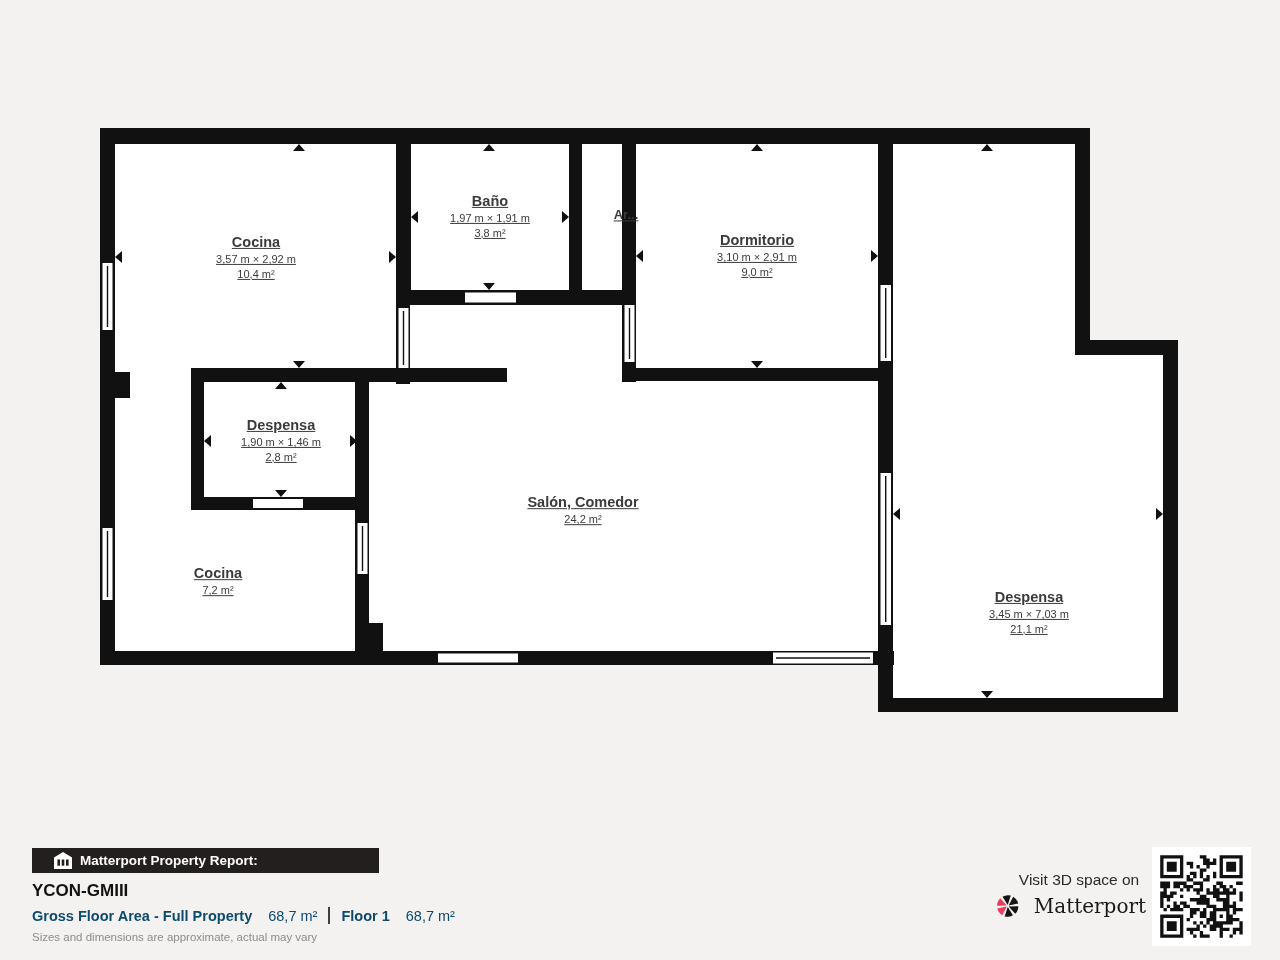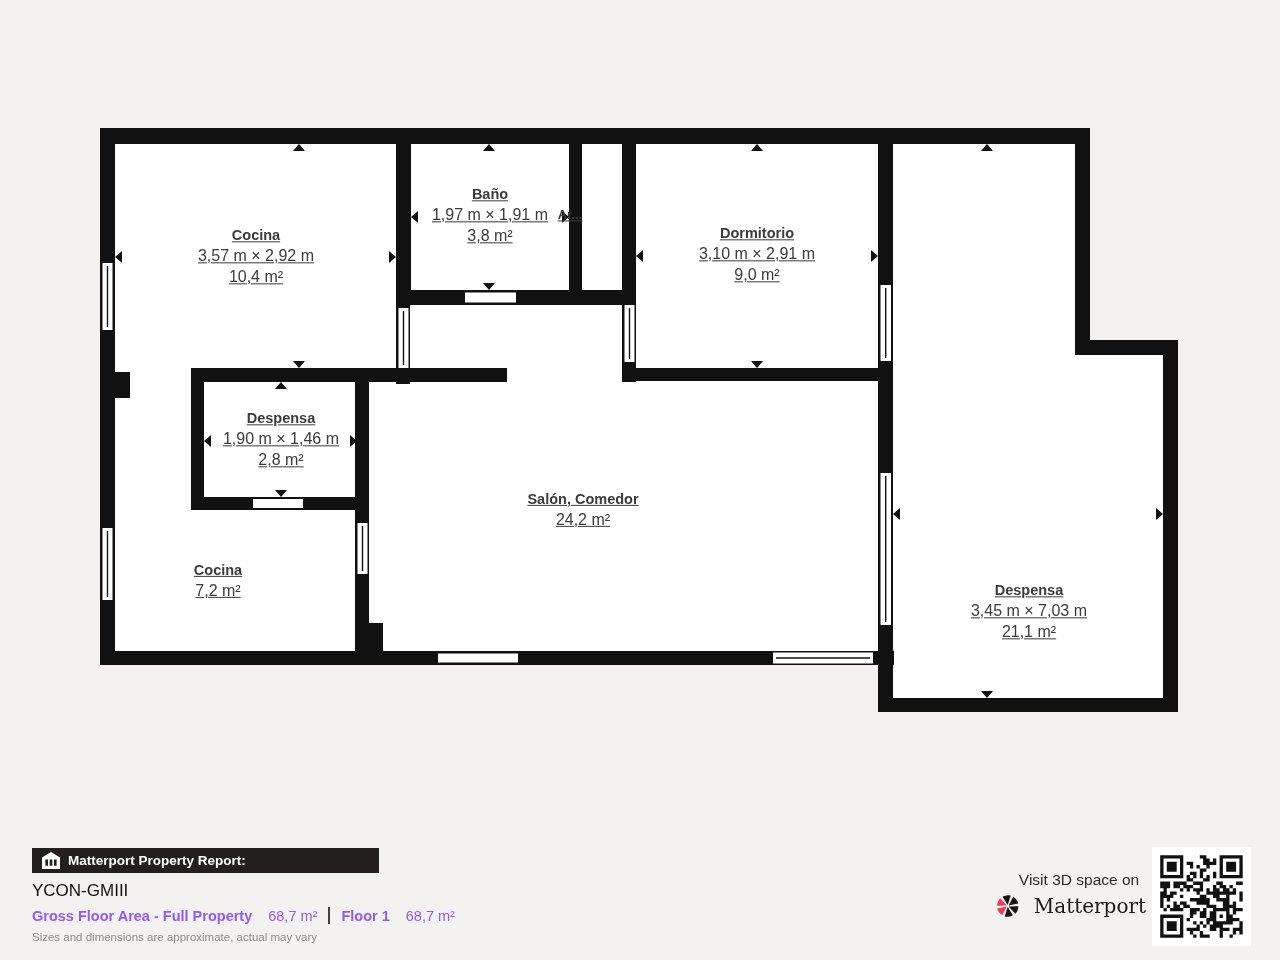--- a/index.html
+++ b/index.html
@@ -3,30 +3,30 @@
 <meta charset="utf-8">
 <style>
   html,body{margin:0;padding:0;}
   .stage{position:relative;width:1280px;height:960px;background:#f4f2f0;
          font-family:"Liberation Sans",sans-serif;overflow:hidden;}
   .plan-svg{position:absolute;left:0;top:0;}
   .room-label{position:absolute;transform:translate(-50%,-50%);text-align:center;
               color:#3b3b3b;white-space:nowrap;line-height:1.32;text-decoration:underline;}
   .r-name{display:block;font-size:14.5px;font-weight:700;}
   .r-name.small{font-size:13px;}
-  .r-dims,.r-area{display:block;font-size:16px;font-weight:400;}
+  .r-dims,.r-area{display:block;font-size:11px;font-weight:400;}
   .room-label span:empty{display:none;}
 
   
   .report-bar{position:absolute;left:32px;top:848px;width:347px;height:25px;
-              background:#231f1e;display:flex;align-items:center;padding-left:10px;
+              background:#231f1e;display:flex;align-items:center;padding-left:22px;
               box-sizing:border-box;}
   .report-bar-title{color:#ffffff;font-size:13.5px;font-weight:700;margin-left:8px;}
-  .prop-name{position:absolute;left:32px;top:881px;font-size:17px;font-weight:400;color:#121212;}
-  .stats-row{position:absolute;left:32px;top:907px;font-size:14.5px;color:#8b5cf6;
+  .prop-name{position:absolute;left:32px;top:881px;font-size:17px;font-weight:700;color:#121212;}
+  .stats-row{position:absolute;left:32px;top:907px;font-size:14.5px;color:#0c4a6e;
              display:flex;align-items:center;}
   .stats-row b{font-weight:700;}
   .stats-val{margin-left:16px;font-weight:400;}
   .stats-sep{display:inline-block;width:0;height:17px;border-left:2px solid #3f3f3f;margin:0 11px;}
   .disclaimer{position:absolute;left:32px;top:931px;font-size:11.5px;color:#8c8c8c;}
 
   
   .visit-text{position:absolute;left:1079px;top:880px;transform:translate(-50%,-50%);
               font-size:15.5px;color:#2a2a2a;white-space:nowrap;text-align:center;}
   .brand-row{position:absolute;left:1079px;top:906px;transform:translate(-50%,-50%);
@@ -126,21 +126,21 @@
   <div class="room-label" style="left:256px;top:257px">
     <span class="r-name">Cocina</span>
     <span class="r-dims">3,57 m × 2,92 m</span>
     <span class="r-area">10,4 m²</span>
   </div>
   <div class="room-label" style="left:490px;top:216px">
     <span class="r-name">Baño</span>
     <span class="r-dims">1,97 m × 1,91 m</span>
     <span class="r-area">3,8 m²</span>
   </div>
-  <div class="room-label" style="left:570px;top:215px">
+  <div class="room-label" style="left:626px;top:215px">
     <span class="r-name small">Ar...</span>
   </div>
   <div class="room-label" style="left:757px;top:255px">
     <span class="r-name">Dormitorio</span>
     <span class="r-dims">3,10 m × 2,91 m</span>
     <span class="r-area">9,0 m²</span>
   </div>
   <div class="room-label" style="left:281px;top:440px">
     <span class="r-name">Despensa</span>
     <span class="r-dims">1,90 m × 1,46 m</span>

